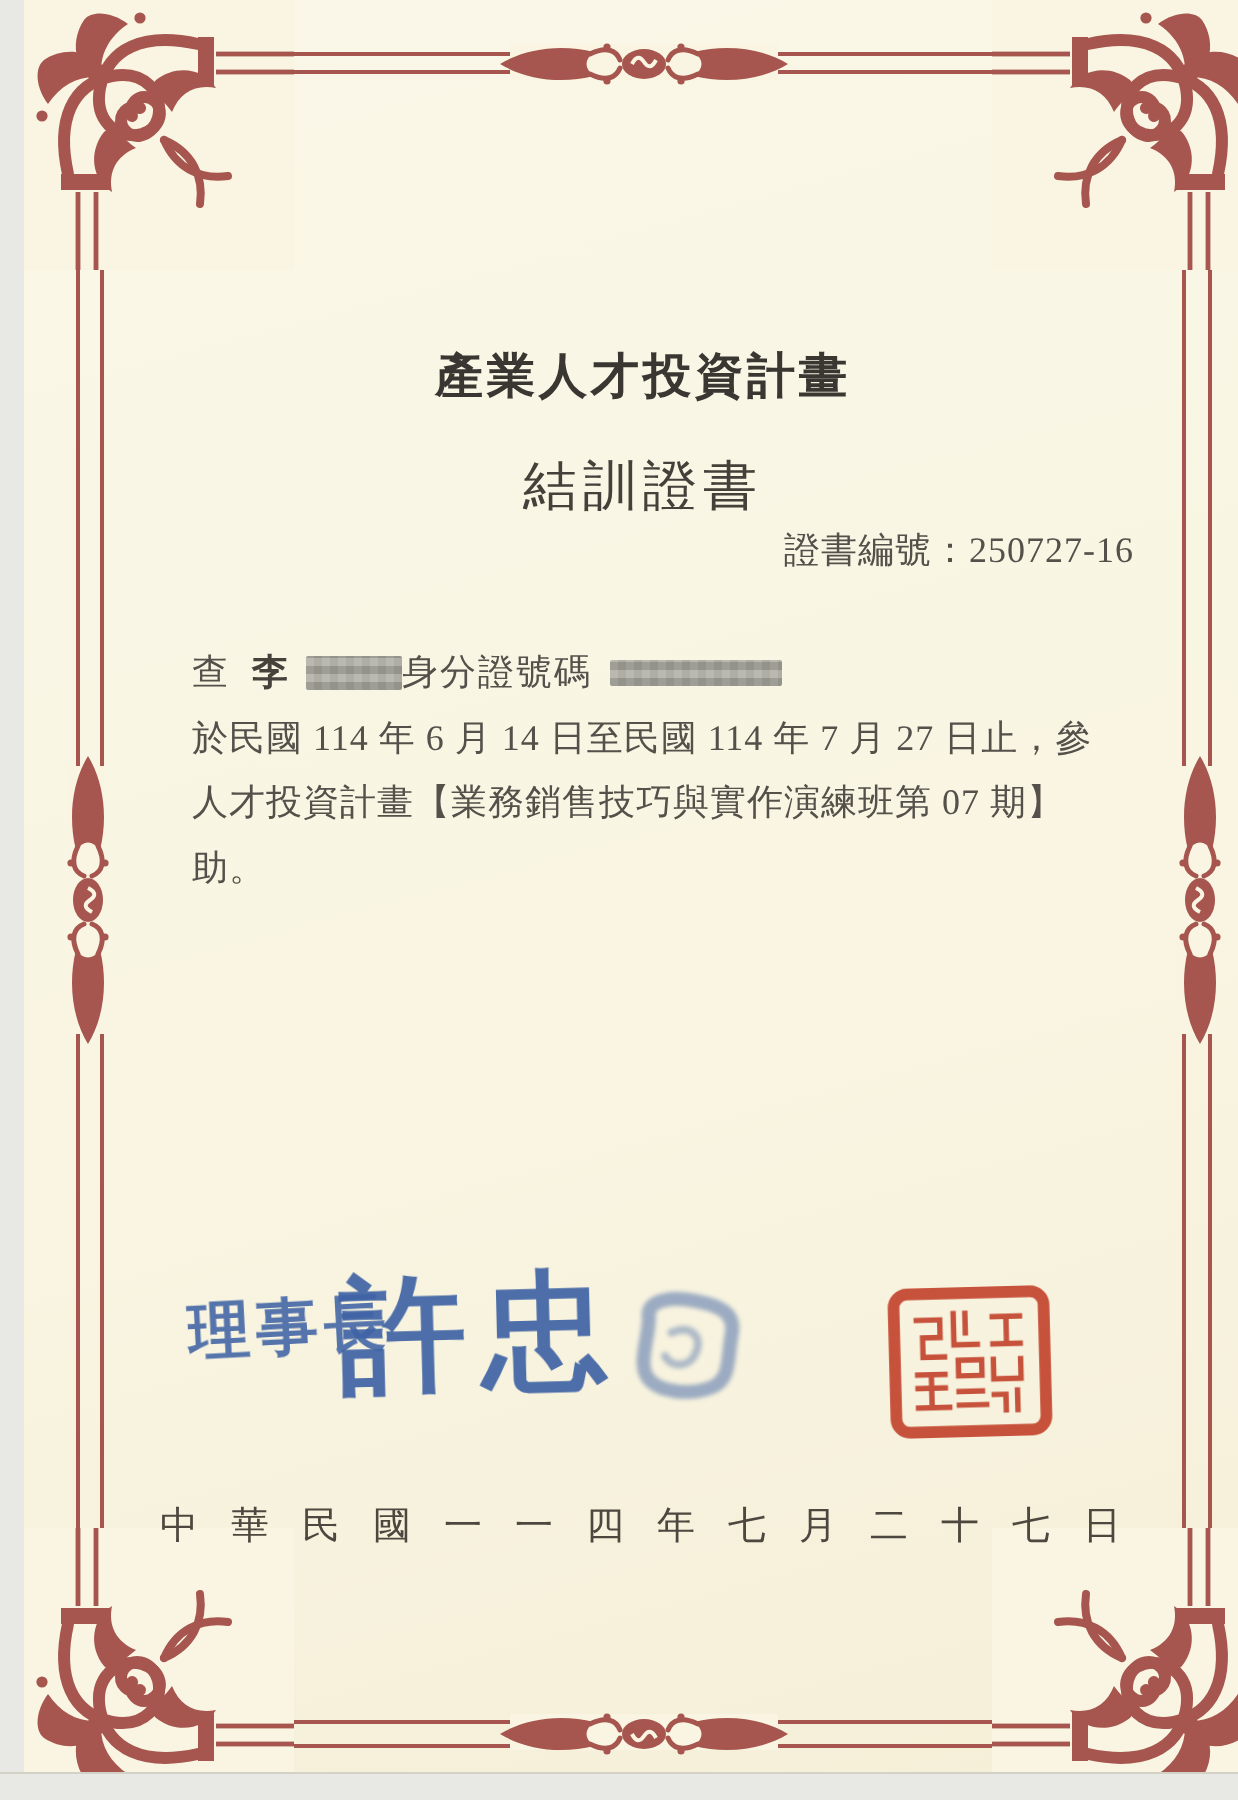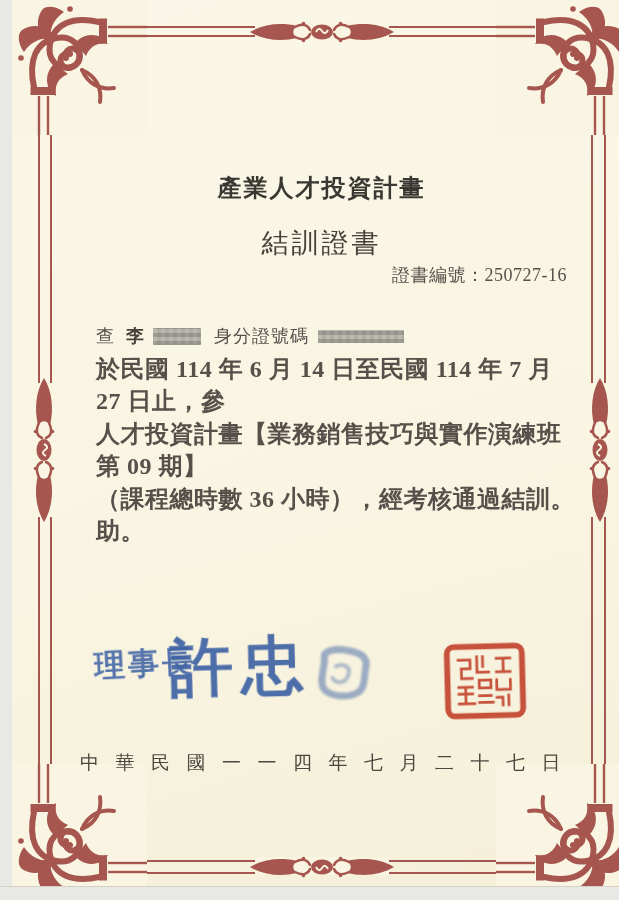--- a/index.html
+++ b/index.html
@@ -49,23 +49,23 @@
   .line1{position:absolute;left:84px;top:324px;font-size:18px;color:var(--ink);
      letter-spacing:1px;display:flex;align-items:center;}
   .line1 .surname{font-weight:700;color:#46413b;margin-left:11px;}
   .line1 .check{margin-right:0;}
   .mosaic{display:inline-block;border-radius:1px;
      background-image:
        repeating-linear-gradient(0deg, rgba(125,125,118,.45) 0 4px, rgba(185,185,175,.45) 4px 8px),
        repeating-linear-gradient(90deg,#b9b9b0 0 4px,#a5a59c 4px 8px);}
   .mosaic-name{width:48px;height:17px;margin-left:8px;}
   .mosaic-id{width:86px;height:13px;margin-left:9px;}
-  .line1 .idlabel{margin-left:13px;}
+  .line1 .idlabel{}
   .bodylines{position:absolute;left:84px;top:353px;width:480px;
-     font-size:24px;line-height:32.4px;letter-spacing:0.5px;color:var(--ink);font-weight:bold;}
+     font-size:18px;line-height:32.4px;letter-spacing:0.5px;color:var(--ink);}
   .closing{position:absolute;left:160px;top:558px;font-size:21px;letter-spacing:7px;color:#4c473f;}
   
   .sig-title{position:absolute;left:82px;top:643px;font-size:31px;letter-spacing:3px;
      color:var(--signature-blue);opacity:.88;transform:rotate(-3deg);font-weight:600;
      filter:blur(.3px);}
   .sig-name{position:absolute;left:158px;top:634px;font-size:63px;letter-spacing:8px;
      color:var(--signature-blue);font-weight:700;transform:rotate(-1.5deg);
      opacity:.92;filter:blur(.35px);line-height:1.05;}
   .sig-blob{position:absolute;left:299px;top:644px;width:62px;height:60px;
      color:var(--signature-blue);filter:blur(1.1px);transform:rotate(6deg);}
@@ -167,22 +167,21 @@
     <div class="line1">
       <span class="check">查</span>
       <span class="surname">李</span>
       <span class="mosaic mosaic-name"></span>
       <span class="idlabel">身分證號碼</span>
       <span class="mosaic mosaic-id"></span>
     </div>
 
     <div class="bodylines">
       <div>於民國 114 年 6 月 14 日至民國 114 年 7 月 27 日止，參</div>
-      <div>人才投資計畫【業務銷售技巧與實作演練班第 09 期】</div>
-      <div>（課程總時數 36 小時），經考核通過結訓。</div>
+      <div>人才投資計畫【業務銷售技巧與實作演練班第 07 期】</div>
       <div>助。</div>
     </div>
 
 
     <div class="sig-title">理事長</div>
     <div class="sig-name">許忠</div>
     <svg class="sig-blob" viewBox="0 0 62 58">
       <path d="M12 16 C9 7 22 4 34 5 C47 6 55 9 54 20 C53 32 56 42 47 47 C36 53 19 52 14 45 C9 38 13 26 12 16 Z" fill="none" stroke="currentColor" stroke-width="7" stroke-linecap="round" opacity="0.5"></path>
       <path d="M24 22 c9 -5 16 0 13 9 c-2 7 -11 9 -15 3" fill="none" stroke="currentColor" stroke-width="4" stroke-linecap="round" opacity="0.4"></path>
     </svg>

